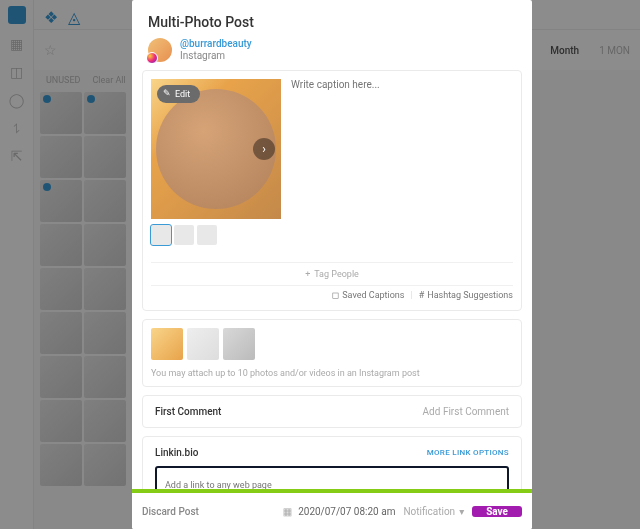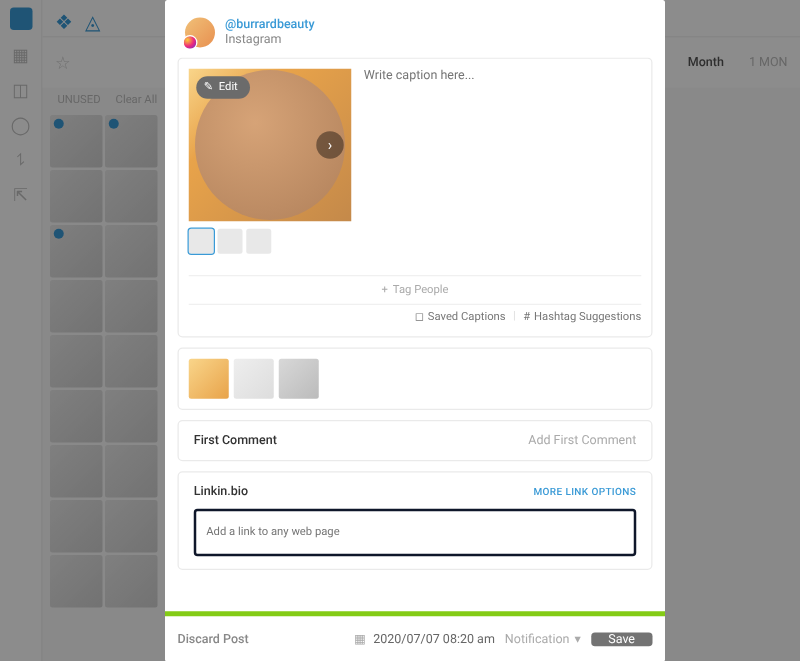--- a/index.html
+++ b/index.html
@@ -39,21 +39,21 @@
   
   .modal-body { flex: 1; overflow-y: auto; padding: 0 10px; }
   .modal-body::-webkit-scrollbar { width: 4px; }
   .modal-body::-webkit-scrollbar-thumb { background: #ccc; border-radius: 2px; }
   
   .card { border: 1px solid #eaeaea; border-radius: 4px; margin-bottom: 8px; background: #fff; }
   
   .media-caption-card { padding: 8px; }
   .media-caption-top { display: flex; gap: 10px; }
   .media-col { width: 130px; }
-  .media-preview { width: 130px; height: 122px; background: linear-gradient(135deg, #f9d58a 0%, #e8a34a 30%, #c4894a 100%); position: relative; display: flex; align-items: center; justify-content: center; overflow: hidden; }
+  .media-preview { width: 130px; height: 140px; background: linear-gradient(135deg, #f9d58a 0%, #e8a34a 30%, #c4894a 100%); position: relative; display: flex; align-items: center; justify-content: center; overflow: hidden; }
   .media-preview .face { width: 120px; height: 120px; border-radius: 50%; background: radial-gradient(circle at 40% 35%, #d6a377, #b0805a); position: relative; }
   .edit-btn { position: absolute; top: 6px; left: 6px; background: #6b6b6b; color: #fff; font-size: 9px; padding: 4px 10px 4px 18px; border-radius: 10px; cursor: pointer; }
   .edit-btn::before { content: "✎"; position: absolute; left: 6px; top: 3px; font-size: 9px; }
   .carousel-arrow { position: absolute; right: 6px; top: 50%; transform: translateY(-50%); width: 22px; height: 22px; border-radius: 50%; background: rgba(0,0,0,0.4); color: #fff; display: flex; align-items: center; justify-content: center; font-size: 12px; cursor: pointer; }
   .thumb-strip { display: flex; gap: 3px; margin-top: 6px; }
   .thumb-strip .thumb { width: 20px; height: 20px; background: #e8e8e8; border-radius: 2px; }
   .thumb-strip .thumb.sel { outline: 1px solid #3a9ad6; }
   
   .caption-col { flex: 1; }
   .caption-header { display: flex; justify-content: space-between; align-items: center; margin-bottom: 4px; }
@@ -85,21 +85,21 @@
   .linkin-label { font-size: 10px; font-weight: 500; color: #333; }
   .linkin-more { font-size: 8px; color: #3a9ad6; font-weight: 500; letter-spacing: 0.3px; cursor: pointer; }
   .linkin-input { width: 100%; border: 2px solid #0f172a; border-radius: 3px; padding: 12px 8px; font-size: 9px; color: #aaa; outline: none; }
   
   .modal-footer { height: 40px; border-top: 4px solid #84cc16; display: flex; align-items: center; padding: 0 10px; gap: 8px; font-size: 10px; background: #fff; }
   .discard-btn { color: #888; cursor: pointer; font-weight: 500; }
   .footer-spacer { flex: 1; }
   .datetime { display: flex; align-items: center; gap: 6px; color: #666; cursor: pointer; }
   .cal-icon { color: #aaa; }
   .notif-dd { color: #aaa; display: flex; align-items: center; gap: 4px; cursor: pointer; }
-  .save-btn { background: #737373; color: #fff; padding: 0 14px; border-radius: 3px; cursor: pointer; font-weight: 400; }
+  .save-btn { background: #a21caf; color: #fff; padding: 0 14px; border-radius: 3px; cursor: pointer; font-weight: 700; }
 </style>
 </head>
 <body>
 
 <div class="bg-app">
   <div class="bg-sidebar">
     <div class="logo"></div>
     <div class="side-icon">▦</div>
     <div class="side-icon">◫</div>
     <div class="side-icon">◯</div>
@@ -149,20 +149,21 @@
     <div class="cell"></div>
   </div>
 </div>
 
 <div class="overlay"></div>
 
 <div class="close-btn">✕</div>
 
 <div class="modal">
   <div class="modal-header">
+    <div class="modal-title">Multi-Photo Post</div>
     <div class="account-row">
       <div class="avatar">
         <div class="ig-badge"></div>
       </div>
       <div class="account-text">
         <div class="account-handle">@burrardbeauty</div>
         <div class="account-platform">Instagram</div>
       </div>
     </div>
   </div>
@@ -200,20 +201,21 @@
           </div>
       </div>
     </div>
 
     <div class="card queue-card">
       <div class="queue-thumbs">
         <div class="qt qt1"></div>
         <div class="qt qt2"></div>
         <div class="qt qt3"></div>
       </div>
+      <div class="queue-hint">You may attach up to 10 photos and/or videos in an Instagram post</div>
     </div>
 
     <div class="card fc-card">
       <div class="fc-label">First Comment</div>
       <div class="fc-action">Add First Comment</div>
     </div>
 
     <div class="card linkin-card">
       <div class="linkin-top">
         <div class="linkin-label">Linkin.bio</div>

